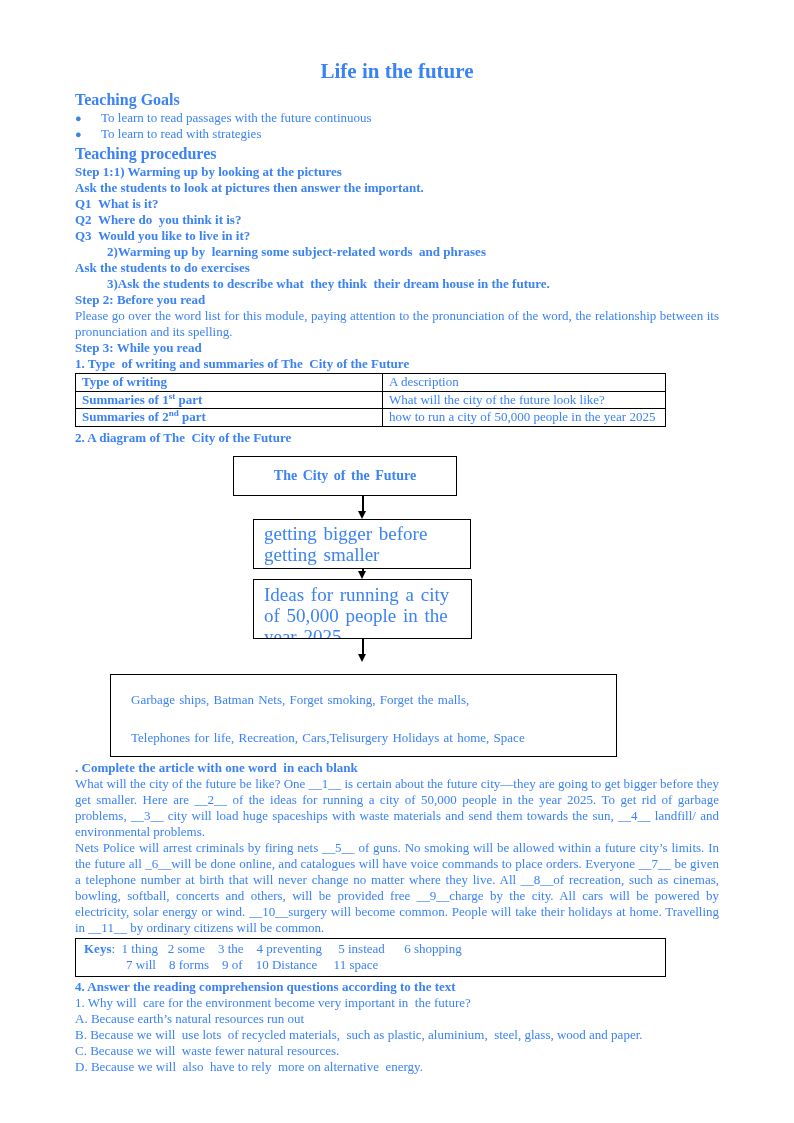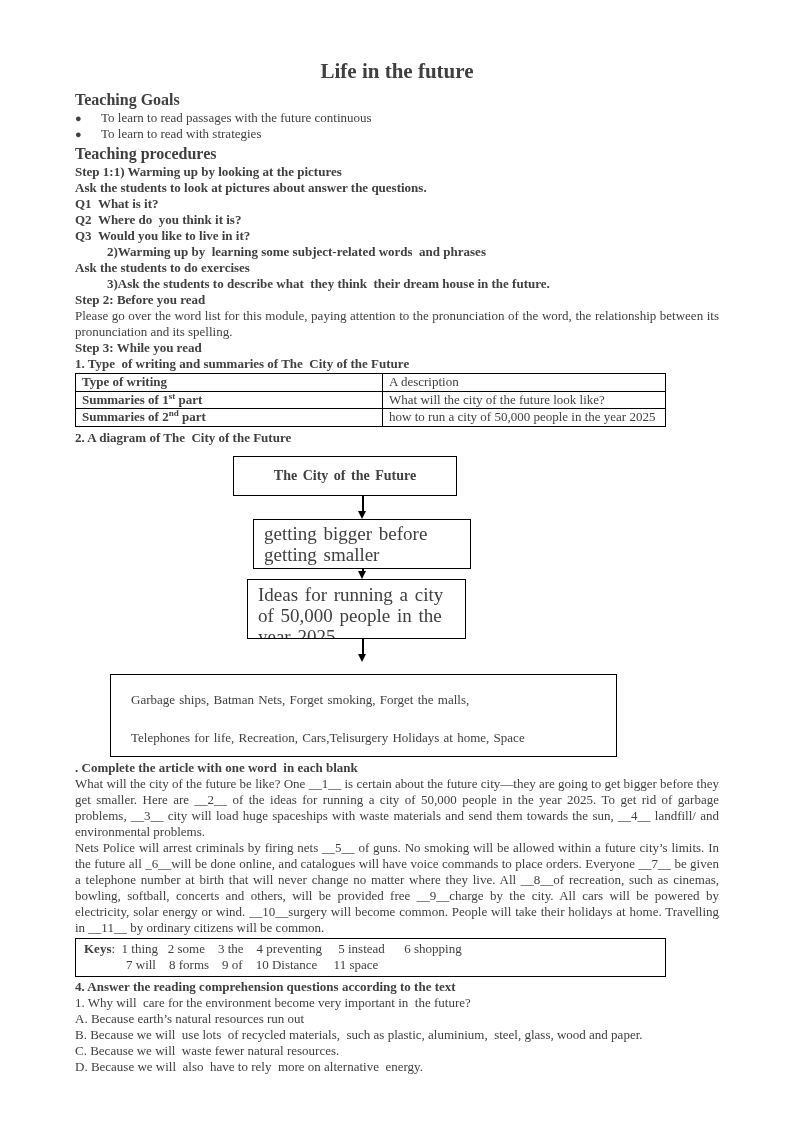--- a/index.html
+++ b/index.html
@@ -3,21 +3,21 @@
 <meta charset="utf-8">
 <style>
   html,body{margin:0;padding:0;background:#888;}
   .page{
     position:relative;
     width:794px;height:1123px;
     background:#ffffff;
     box-sizing:border-box;
     padding:58px 75px 0 75px;
     font-family:"Liberation Serif", "DejaVu Serif", serif;
-    font-size:13px;line-height:16px;color:#404040;
+    font-size:13px;line-height:16px;color:#3b82f6;
     overflow:hidden;
   }
   .doc-title{
     text-align:center;font-size:21px;font-weight:bold;line-height:26px;
     margin:0 0 6px 0;
   }
   .h-major{font-size:16px;font-weight:bold;line-height:19px;margin:2px 0 1px 0;}
   .line{white-space:pre-wrap;}
   .b{font-weight:bold;}
   .indent{padding-left:32px;}
@@ -40,21 +40,21 @@
   
   .diagram{position:relative;height:290px;margin-top:10px;}
   .dbox{
     position:absolute;border:1.5px solid #000;box-sizing:border-box;
     font-size:19px;line-height:21px;word-spacing:2px;
     background:#fff;
   }
   .dbox1{left:158px;top:0;width:224px;height:40px;
     font-weight:bold;text-align:center;line-height:37px;font-size:14px;}
   .dbox2{left:178px;top:63px;width:218px;height:50px;padding:3px 10px;overflow:hidden;}
-  .dbox3{left:172px;top:123px;width:219px;height:60px;padding:4px 10px;overflow:hidden;}
+  .dbox3{left:178px;top:123px;width:219px;height:60px;padding:4px 10px;overflow:hidden;}
   .dbox4{left:35px;top:218px;width:507px;height:83px;padding:10px 20px;font-size:13px;word-spacing:1px;}
   .dbox4 .l1{margin-top:4px;}
   .dbox4 .l2{margin-top:17px;}
   .vline{position:absolute;width:1.5px;background:#000;}
   .arrowhead{position:absolute;width:0;height:0;
     border-left:4.5px solid transparent;border-right:4.5px solid transparent;
     border-top:8px solid #000;}
   
   .keys-box{
     width:591px;border:1.5px solid #000;box-sizing:border-box;
@@ -80,21 +80,21 @@
     <span class="line">To learn to read passages with the future continuous</span>
   </div>
   <div class="bullet-row">
     <span class="bullet-glyph">●</span>
     <span class="line">To learn to read with strategies</span>
   </div>
 
   <div class="h-major">Teaching procedures</div>
 
   <div class="line b">Step 1:1) Warming up by looking at the pictures</div>
-  <div class="line b">Ask the students to look at pictures about answer the questions.</div>
+  <div class="line b">Ask the students to look at pictures then answer the important.</div>
   <div class="line b">Q1  What is it?</div>
   <div class="line b">Q2  Where do  you think it is?</div>
   <div class="line b">Q3  Would you like to live in it?</div>
   <div class="line b indent">2)Warming up by  learning some subject-related words  and phrases</div>
   <div class="line b">Ask the students to do exercises</div>
   <div class="line b indent">3)Ask the students to describe what  they think  their dream house in the future.</div>
   <div class="line b">Step 2: Before you read</div>
   <div class="just">Please go over the word list for this module, paying attention to the pronunciation of the word, the relationship between its pronunciation and its spelling.</div>
   <div class="line b">Step 3: While you read</div>
   <div class="line b">1. Type  of writing and summaries of The  City of the Future</div>

